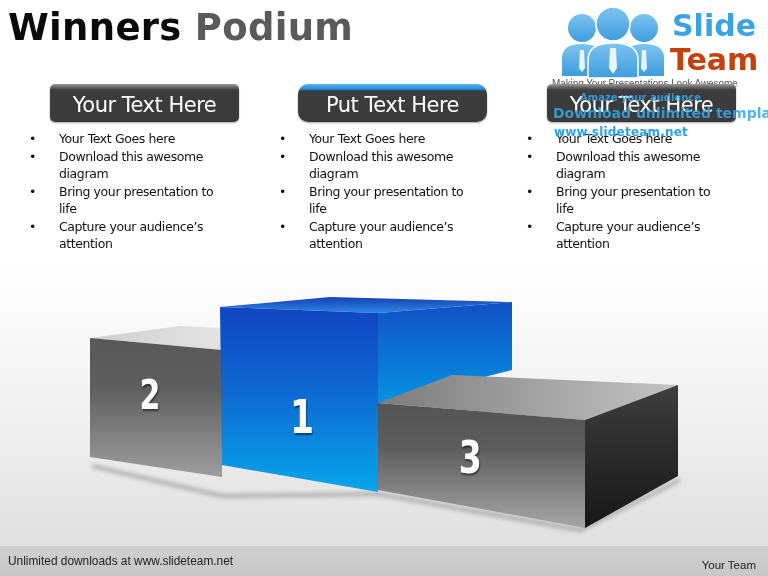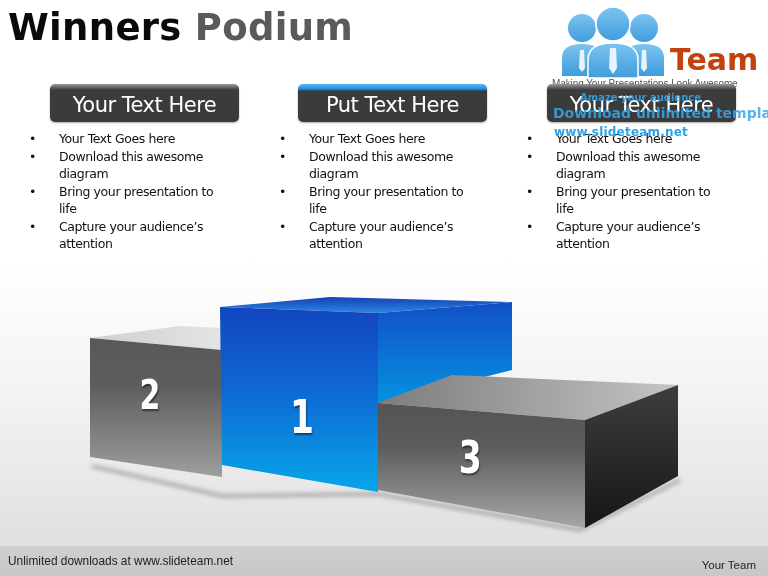--- a/index.html
+++ b/index.html
@@ -33,20 +33,21 @@
   .col-3 { left: 530px; }
   .bar {
     height: 38px; border-radius: 5px; box-sizing: border-box;
     background: linear-gradient(to bottom, #9a9a9a 0px, #5a5a5a 4px, #3c3c3c 6px, #3a3a3a 100%);
     box-shadow: 0 1px 2px rgba(0,0,0,.35);
     color: #fff; text-align: center; font-family: "DejaVu Sans", sans-serif;
     font-size: 21px; line-height: 42px; letter-spacing: -0.5px; margin-left: 17px;
   }
   .bar.blue {
     background: linear-gradient(to bottom, #58b6f3 0px, #1f8fe0 5px, #3c3c3c 7px, #3a3a3a 100%);
+    border-radius: 10px;
   }
   .bullets { list-style: none; margin: 8px 0 0 0; padding: 0; font-family: "DejaVu Sans", sans-serif; font-size: 12.5px; line-height: 17.5px; color: #111; letter-spacing: -0.4px; }
   .bullets li { position: relative; padding-left: 32px; width: 170px; }
   .bullets li .dot { position: absolute; left: 2px; top: 0; }
   .col-1 .bullets li { padding-left: 32px; }
   .col-1 .bullets { margin-left: -6px; }
   .col-2 .bullets { margin-left: -4px; }
   .col-3 .bullets { margin-left: -6px; }
 
   
@@ -84,20 +85,21 @@
     <circle cx="86" cy="22" r="14" fill="url(#pg)"></circle>
     <path d="M66 70 L66 52 Q66 38 86 38 Q106 38 106 52 L106 70 Z" fill="url(#pg)"></path>
 
     <circle cx="55" cy="18" r="17" fill="url(#pg)" stroke="#fff" stroke-width="1.5"></circle>
     <path d="M30 72 L30 54 Q30 37 55 37 Q80 37 80 54 L80 72 Z" fill="url(#pg)" stroke="#fff" stroke-width="1.5"></path>
 
     <path d="M22 44 L26 44 L27 62 L24 66 L21 62 Z" fill="#e8f4fc"></path>
     <path d="M84 44 L88 44 L89 62 L86 66 L83 62 Z" fill="#e8f4fc"></path>
     <path d="M52 42 L58 42 L59 62 L55 68 L51 62 Z" fill="#e8f4fc"></path>
   </svg>
+  <div class="slide">Slide</div>
   <div class="team">Team</div>
   <div class="tagline">Making Your Presentations Look Awesome</div>
 </div>
 
 <div class="col col-1">
   <div class="bar">Your Text Here</div>
   <ul class="bullets">
     <li><span class="dot">•</span><span>Your Text Goes here</span></li>
     <li><span class="dot">•</span><span>Download this awesome diagram</span></li>
     <li><span class="dot">•</span><span>Bring your presentation to life</span></li>

